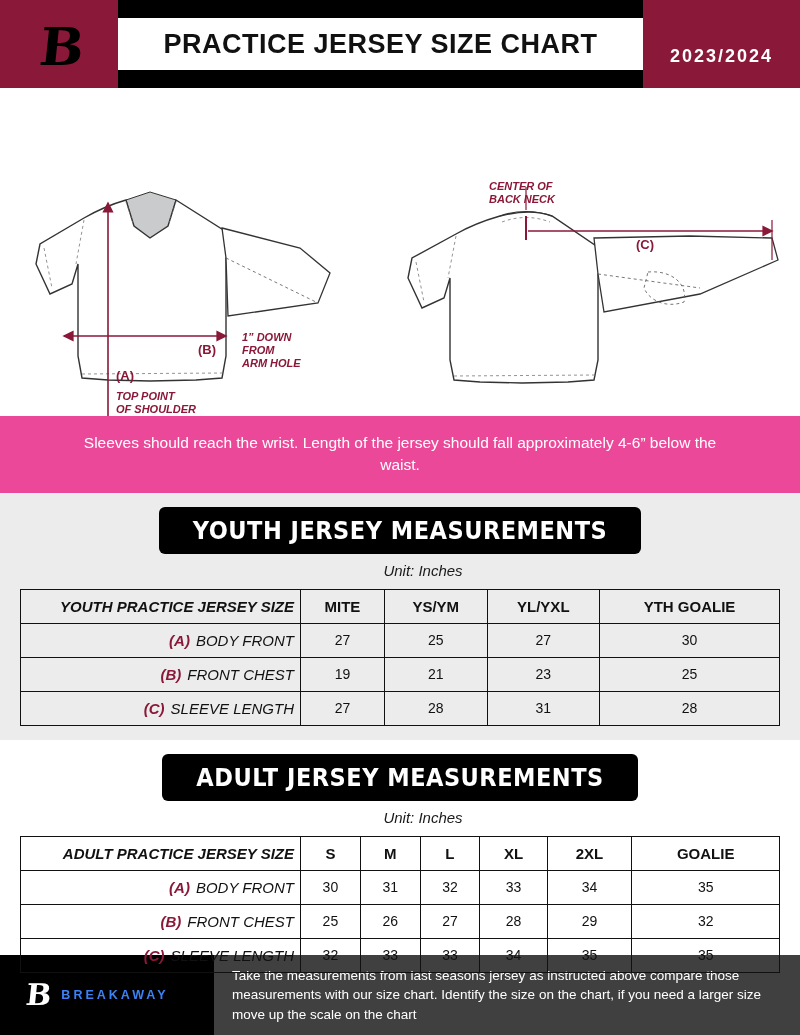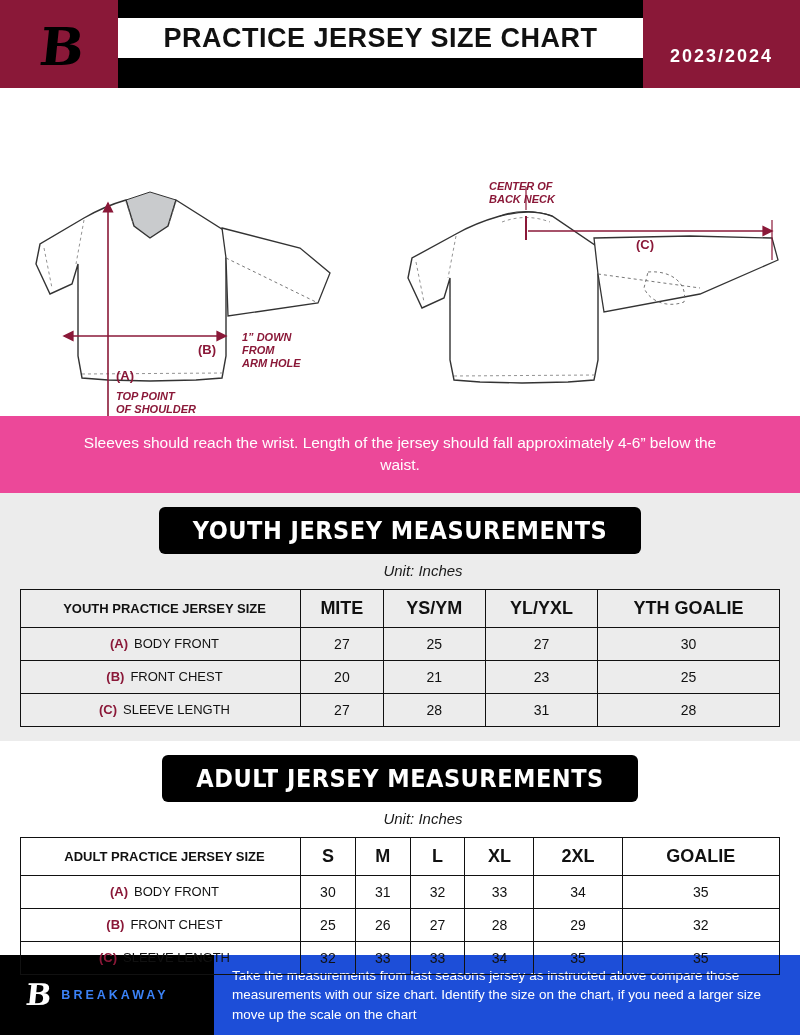--- a/index.html
+++ b/index.html
@@ -42,21 +42,21 @@
     color: #000;
     line-height: 1;
     letter-spacing: -2px;
     transform: skewX(-6deg);
   }
   .title-plate {
     position: absolute;
     left: 118px;
     top: 18px;
     width: 525px;
-    height: 40px;
+    height: 52px;
     background: #ffffff;
     display: flex;
     align-items: center;
     justify-content: center;
   }
   .title-plate .title {
     font-weight: bold;
     font-size: 27px;
     letter-spacing: 0.5px;
     color: #111;
@@ -154,26 +154,27 @@
   }
   table.youth { margin-bottom: 0; }
   th, td {
     border: 1px solid #111111;
     padding: 8px 6px;
     font-size: 14px;
     text-align: center;
     color: #111;
   }
   th.rowhead, td.rowhead {
-    text-align: center;
+    text-align: right;
     padding-left: 14px;
-    font-size: 13px;
+    font-size: 15px;
     width: 280px;
-  }
-  th { font-weight: bold; font-size: 18px; }
+    font-style: italic;
+  }
+  th { font-weight: bold; font-size: 15px; }
   .tag { color: #8a1838; font-weight: bold; margin-right: 6px; }
   .tbl-wrap { padding: 0 0 14px 0; position: relative; z-index: 1; }
 
   
   .footer {
     position: absolute;
     left: 0;
     bottom: 0;
     width: 800px;
     height: 80px;
@@ -196,21 +197,21 @@
     line-height: 1;
   }
   .footer-brandname {
     color: #3b82f6;
     font-size: 12.5px;
     letter-spacing: 3px;
     font-weight: bold;
   }
   .footer-text {
     flex: 1;
-    background: #1d4ed8;
+    background: #404040;
     color: #ffffff;
     font-size: 13.5px;
     line-height: 1.42;
     padding: 12px 16px 12px 18px;
     display: flex;
     align-items: center;
   }
 </style>
 </head>
 <body>
@@ -340,21 +341,21 @@
           </td>
           <td>27</td>
           <td>25</td>
           <td>27</td>
           <td>30</td>
         </tr>
         <tr>
           <td class="rowhead">
             <span class="tag">(B)</span><span>FRONT CHEST</span>
           </td>
-          <td>20</td>
+          <td>19</td>
           <td>21</td>
           <td>23</td>
           <td>25</td>
         </tr>
         <tr>
           <td class="rowhead">
             <span class="tag">(C)</span><span>SLEEVE LENGTH</span>
           </td>
           <td>27</td>
           <td>28</td>

